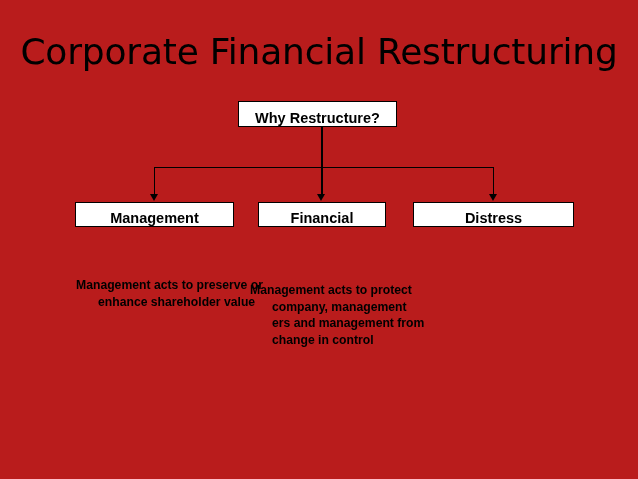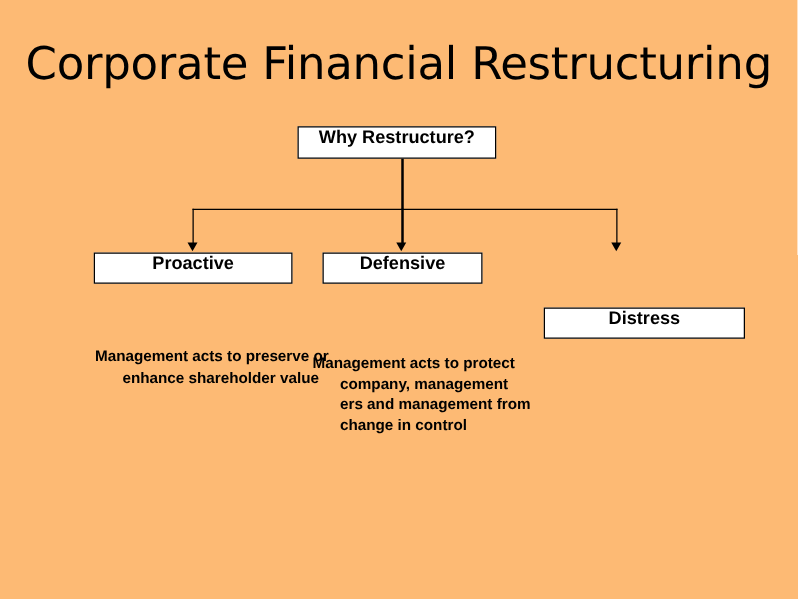--- a/index.html
+++ b/index.html
@@ -5,21 +5,21 @@
 <style>
   html, body {
     margin: 0;
     padding: 0;
     background: #ffffff;
   }
   #slide {
     position: relative;
     width: 638px;
     height: 479px;
-    background: #fdba74;
+    background: #b91c1c;
     overflow: hidden;
     font-family: "Liberation Sans", "DejaVu Sans", sans-serif;
     -webkit-font-smoothing: antialiased;
   }
 
   
   #slide-title {
     position: absolute;
     left: 0;
     top: 30px;
@@ -38,29 +38,29 @@
   .node-box {
     position: absolute;
     box-sizing: border-box;
     border: 1.5px solid #000000;
     background: #ffffff;
     color: #000000;
     font-family: "Liberation Sans", "DejaVu Sans", sans-serif;
     font-weight: bold;
     font-size: 14.5px;
     display: flex;
-    align-items: flex-start;
+    align-items: flex-end;
     justify-content: center;
     text-align: center;
     white-space: nowrap;
   }
   #box-root   { left: 238px; top: 101px; width: 159px; height: 26px; }
   #box-proactive { left: 75px;  top: 202px; width: 159px; height: 25px; }
   #box-defensive { left: 258px; top: 202px; width: 128px; height: 25px; }
-  #box-distress  { left: 435px; top: 202px; width: 161px; height: 25px; margin-top: 44px; }
+  #box-distress  { left: 413px; top: 202px; width: 161px; height: 25px; }
 
   
   .conn {
     position: absolute;
     background: #000000;
   }
   
   #stem-root { left: 321px; top: 127px; width: 1.5px; height: 41px; }
   
   #bus { left: 154px; top: 166.5px; width: 340px; height: 1.5px; }
@@ -114,25 +114,25 @@
   <div class="conn" id="drop-left"></div>
   <div class="arrowhead" id="arrow-left"></div>
 
   <div class="conn" id="drop-center"></div>
   <div class="arrowhead" id="arrow-center"></div>
 
   <div class="conn" id="drop-right"></div>
   <div class="arrowhead" id="arrow-right"></div>
 
   <div class="node-box" id="box-proactive">
-    <span>Proactive</span>
+    <span>Management</span>
   </div>
 
   <div class="node-box" id="box-defensive">
-    <span>Defensive</span>
+    <span>Financial</span>
   </div>
 
   <div class="node-box" id="box-distress">
     <span>Distress</span>
   </div>
 
   <div class="caption" id="caption-proactive">Management acts to preserve or enhance shareholder value</div>
 
   <div class="caption" id="caption-defensive">Management acts to protect company, management ers and management from change in control</div>
 

